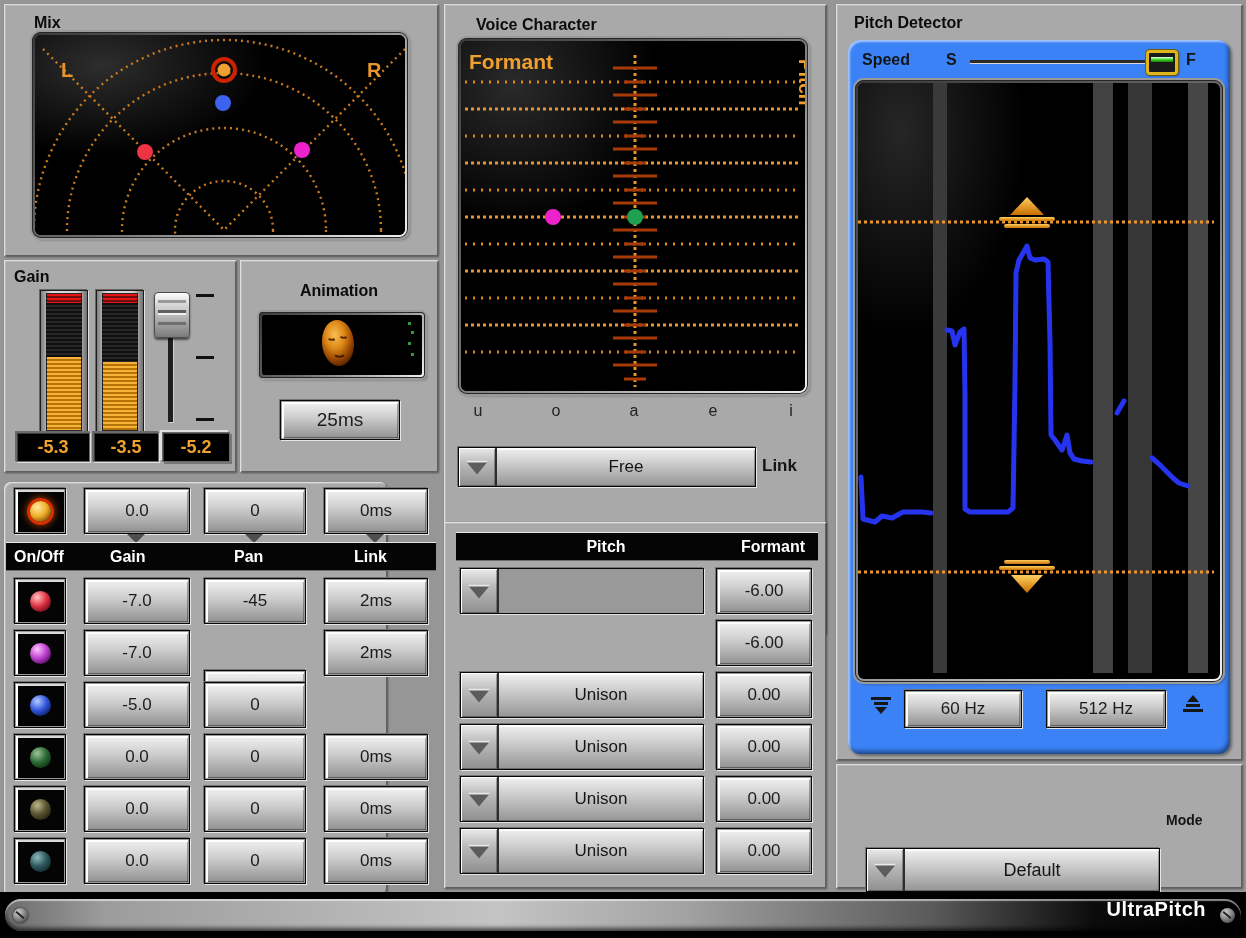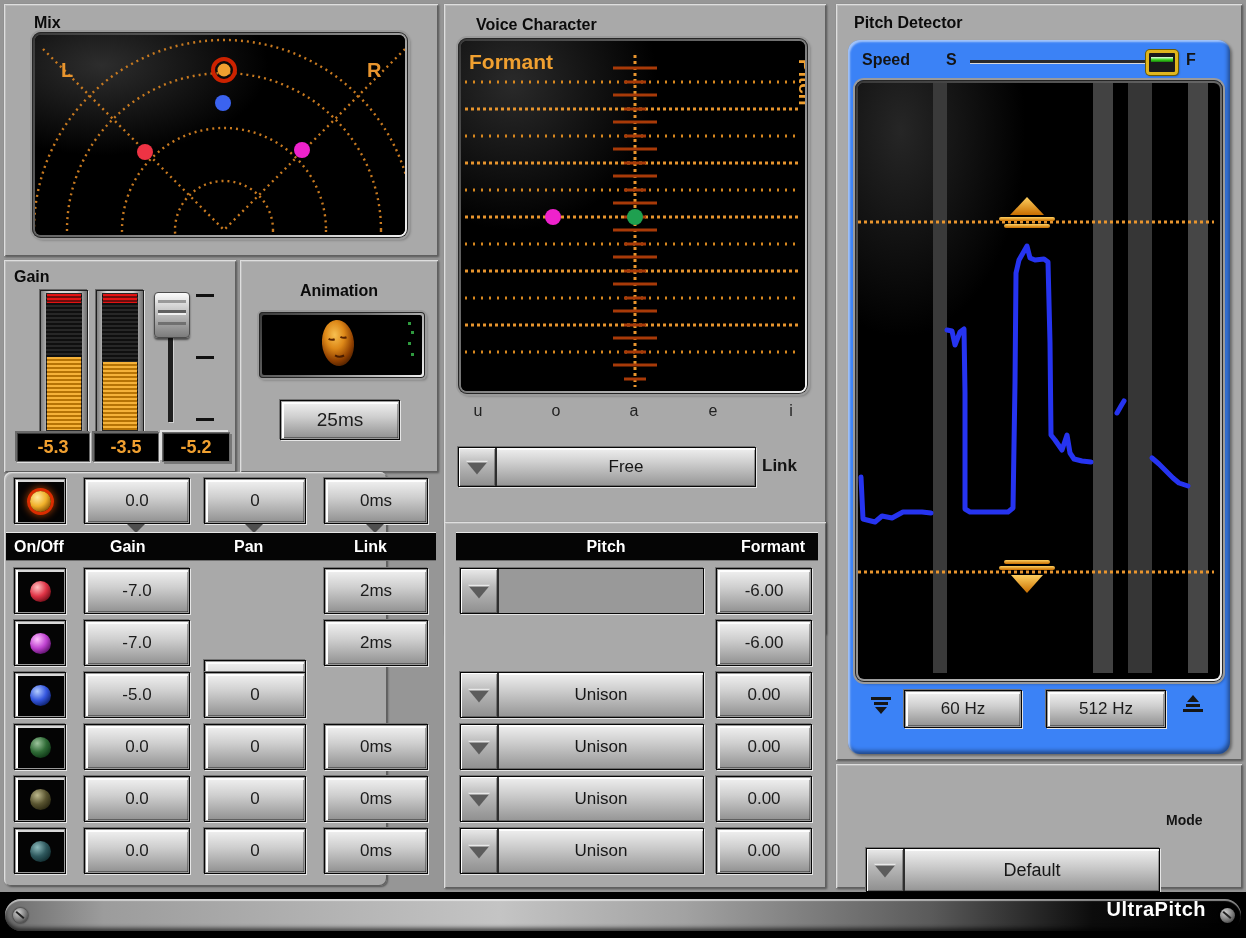--- a/index.html
+++ b/index.html
@@ -239,21 +239,21 @@
               <rect x="149" y="38" width="3" height="3"></rect>
           </g>
         </svg>
       </div>
     </div>
     <div class="vbtn" style="left:40px;top:140px;width:118px;height:38px;">
       <div class="face" style="font-size:19px;">25ms</div>
     </div>
   </div>
 
-  <div class="panel" style="left:4px;top:472px;width:383px;height:414px;border-radius:7px;">
+  <div class="panel" style="left:4px;top:482px;width:383px;height:414px;border-radius:7px;">
 
     <div class="vbtn ledbtn" style="left:10px;top:6px;width:50px;height:44px;">
       <div class="face">
           <div class="led led-master"></div>
         </div>
     </div>
     <div class="vbtn" style="left:80px;top:6px;width:104px;height:44px;">
       <div class="face">0.0</div>
     </div>
     <div class="vbtn" style="left:200px;top:6px;width:100px;height:44px;">
@@ -273,20 +273,23 @@
       <span style="left:348px;">Link</span>
     </div>
 
     <div class="vbtn ledbtn" style="left:10px;top:96px;width:50px;height:44px;">
       <div class="face">
           <div class="led led-red"></div>
         </div>
       </div>
     <div class="vbtn" style="left:80px;top:96px;width:104px;height:44px;">
         <div class="face">-7.0</div>
+      </div>
+    <div class="vbtn" style="left:200px;top:96px;width:100px;height:44px;">
+        <div class="face">-45</div>
       </div>
     <div class="vbtn" style="left:320px;top:96px;width:102px;height:44px;">
         <div class="face">2ms</div>
       </div>
 
     <div class="vbtn ledbtn" style="left:10px;top:148px;width:50px;height:44px;">
       <div class="face">
           <div class="led led-magenta"></div>
         </div>
       </div>

